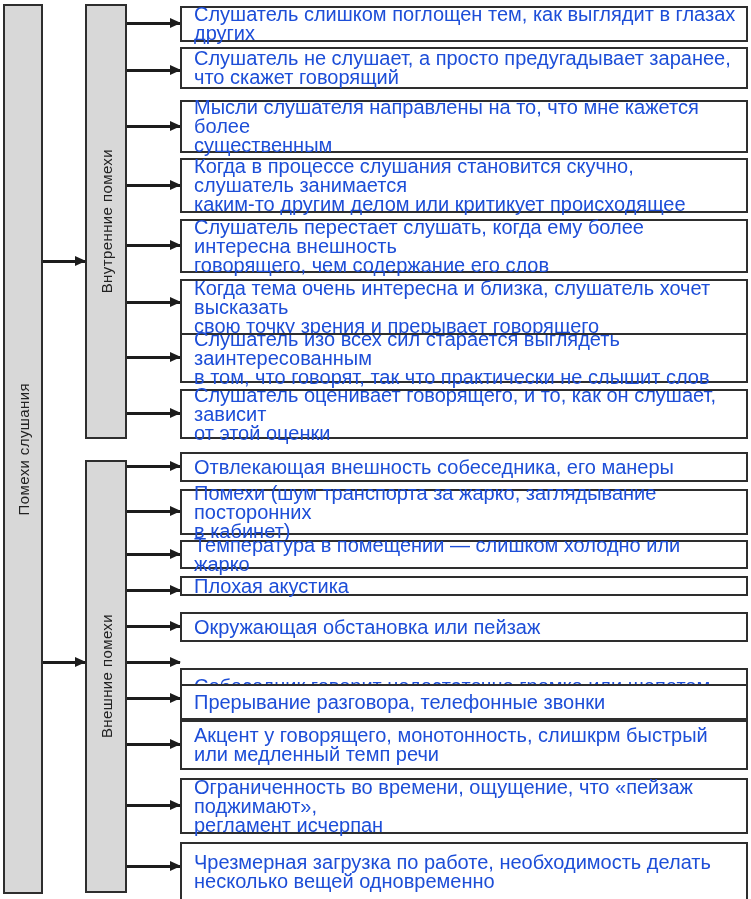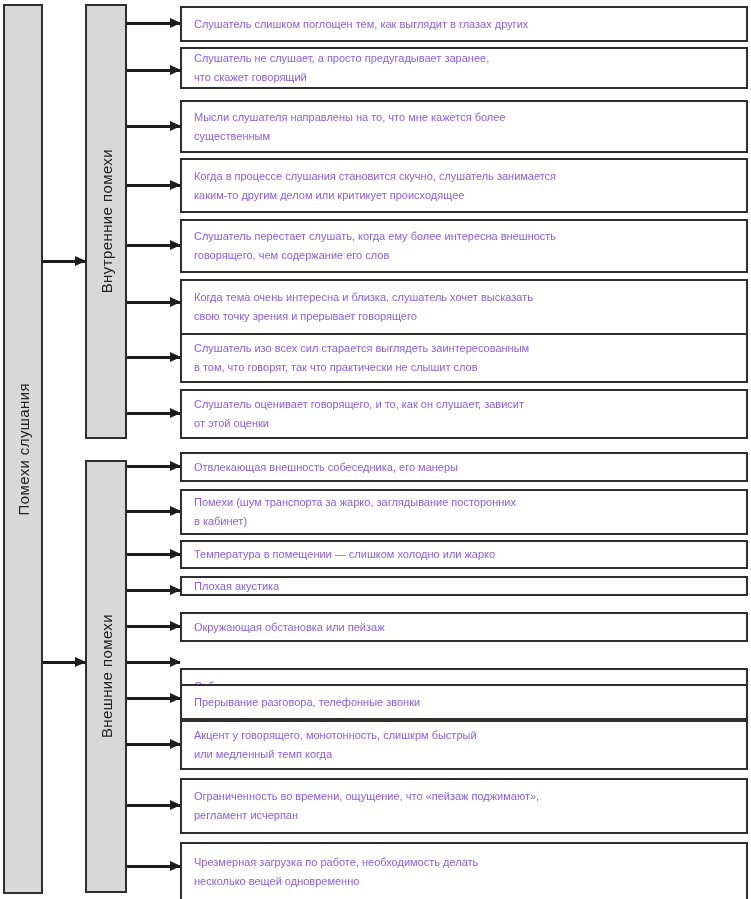--- a/index.html
+++ b/index.html
@@ -33,23 +33,23 @@
     position:absolute;
     left:180px; width:568px;
     background:#ffffff;
     border:2px solid #2e2e2e;
     box-sizing:border-box;
     display:flex; align-items:center;
     padding:2px 8px 2px 12px;
   }
   .box-text {
     white-space:pre-line;
-    font-size:11px;
+    font-size:20px;
     line-height:19px;
-    color:#8b5cf6;
+    color:#1d4ed8;
   }
   .arrow {
     position:absolute;
     height:3px;
     background:#1c1c1c;
   }
   .arrow::after {
     content:"";
     position:absolute;
     right:-1px; top:-4px;
@@ -159,21 +159,21 @@
   </div>
 
   <div class="arrow a2" style="top:697px"></div>
   <div class="box" style="top:684px;height:36px">
     <span class="box-text">Прерывание разговора, телефонные звонки</span>
   </div>
 
   <div class="arrow a2" style="top:743px"></div>
   <div class="box" style="top:720px;height:50px">
     <span class="box-text">Акцент у говорящего, монотонность, слишкрм быстрый
-или медленный темп когда</span>
+или медленный темп речи</span>
   </div>
 
   <div class="arrow a2" style="top:804px"></div>
   <div class="box" style="top:778px;height:56px">
     <span class="box-text">Ограниченность во времени, ощущение, что «пейзаж поджимают»,
 регламент исчерпан</span>
   </div>
 
   <div class="arrow a2" style="top:865px"></div>
   <div class="box" style="top:842px;height:60px">

